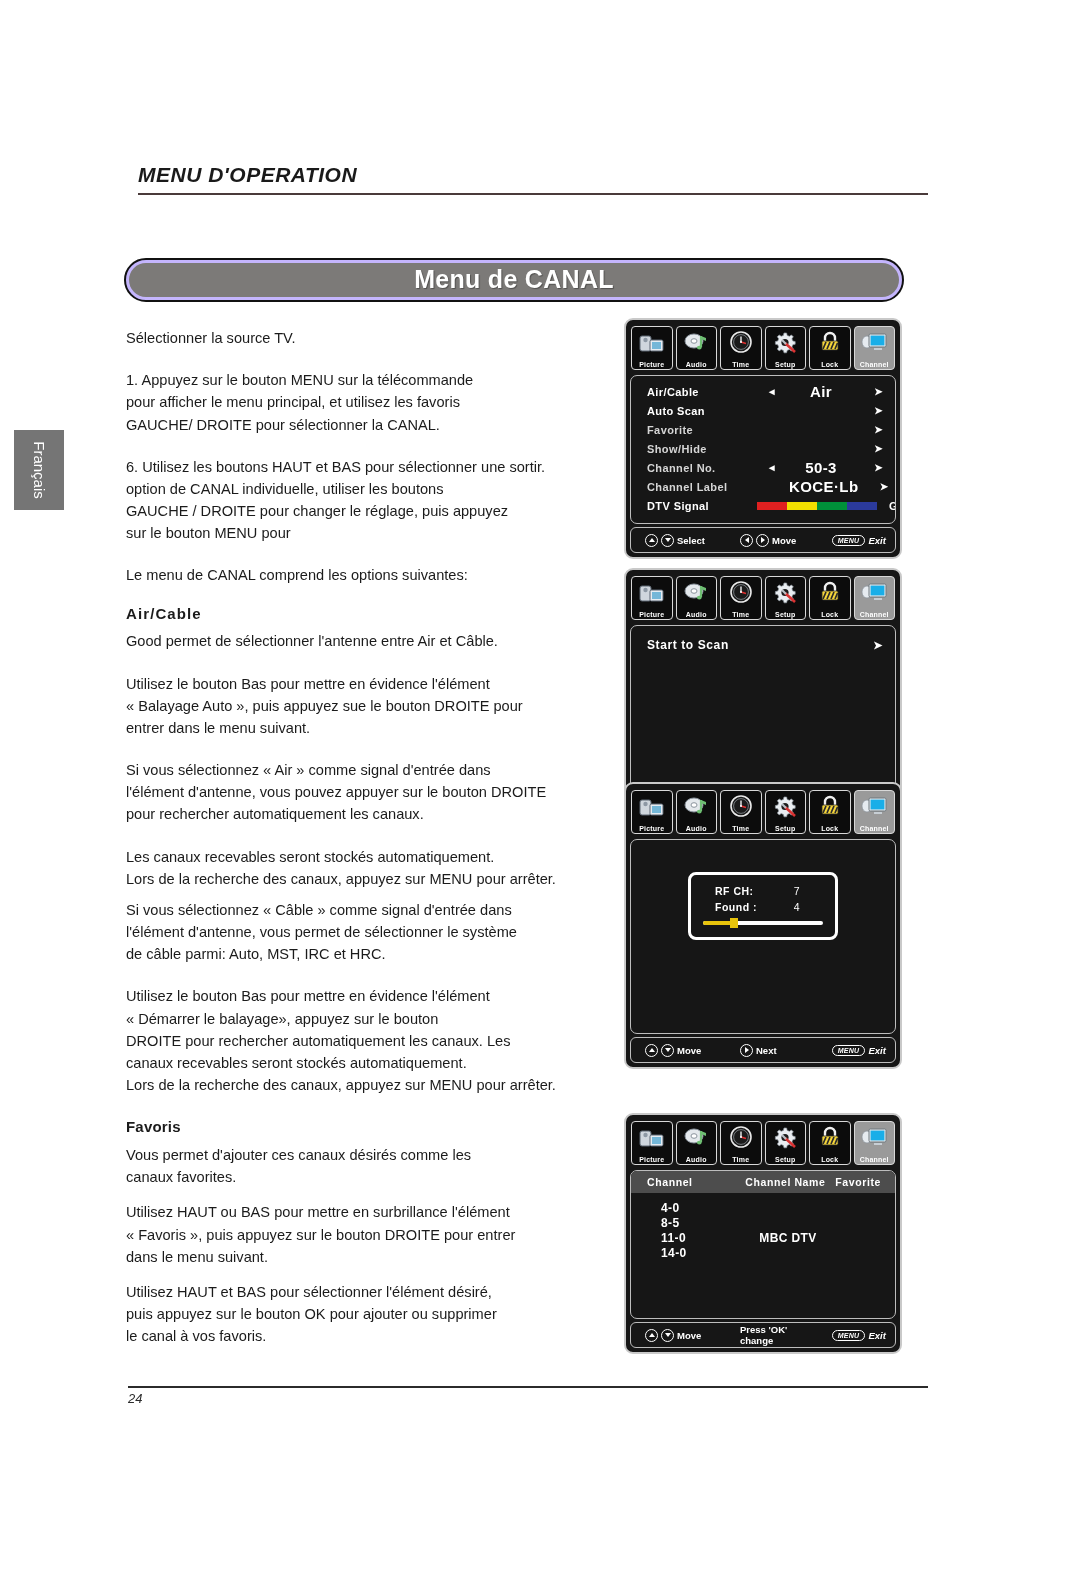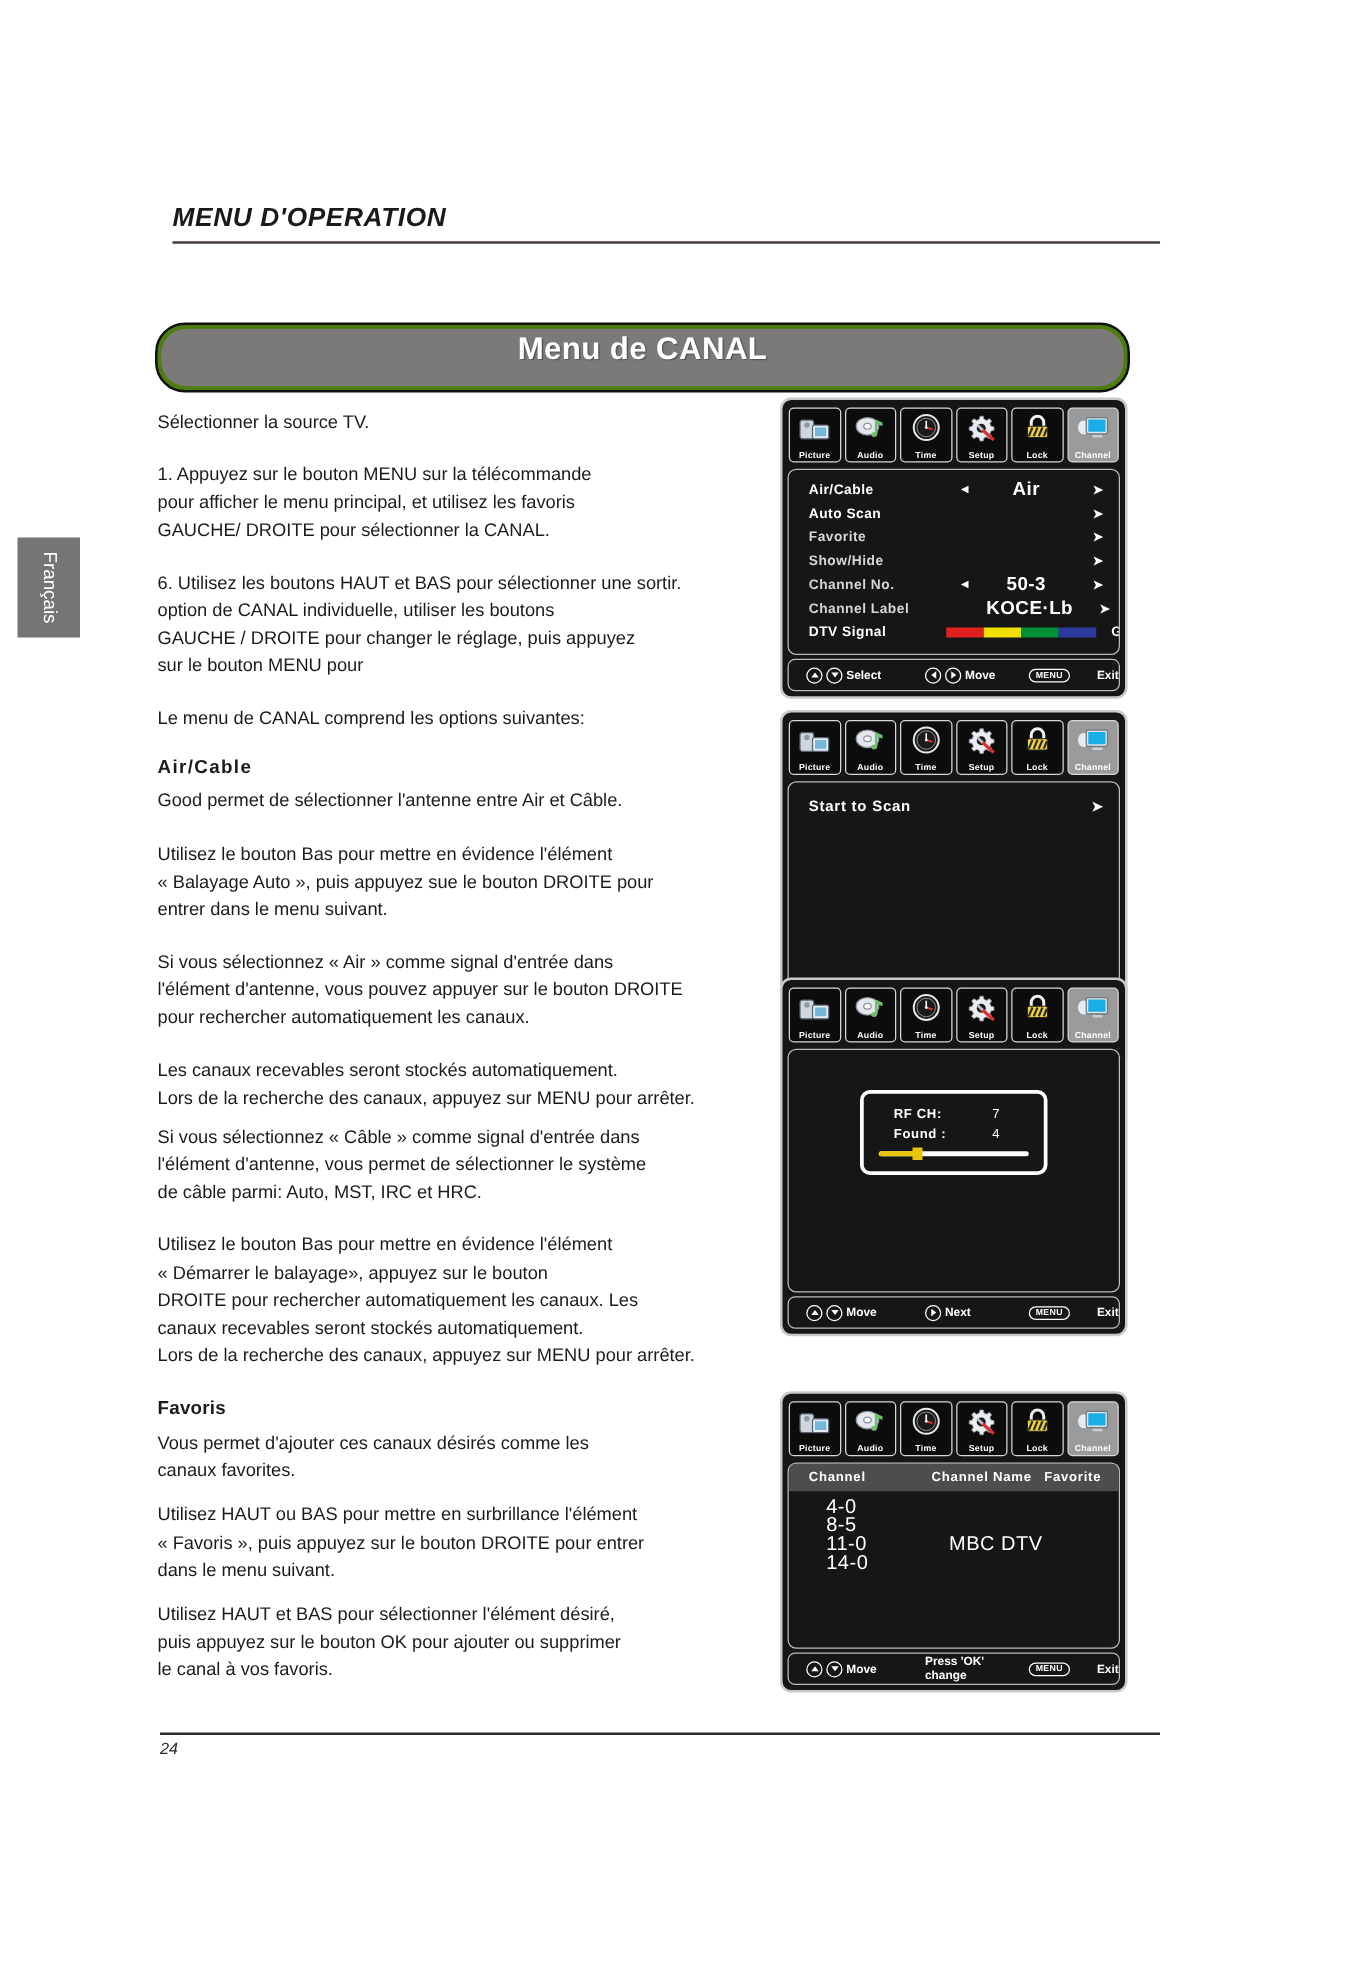--- a/index.html
+++ b/index.html
@@ -59,25 +59,25 @@
     text-align: center;
     white-space: nowrap;
   }
 
   
   #banner {
     position: absolute;
     left: 124px;
     top: 258px;
     width: 780px;
-    height: 56px;
+    height: 44px;
     box-sizing: border-box;
     border: 2px solid #111;
     border-radius: 24px;
-    background: #4d7c0f;
+    background: #c4b5fd;
     padding: 3px;
   }
   #banner .inner {
     width: 100%;
     height: 100%;
     box-sizing: border-box;
     border-radius: 20px;
     background: #7c7a78;
     color: #ffffff;
     font-size: 25px;
@@ -173,21 +173,21 @@
     display: flex;
     align-items: center;
     color: #ffffff;
     font-size: 9.5px;
     font-weight: bold;
     background: #161616;
   }
   .osd-foot .fc { display: flex; align-items: center; gap: 3px; }
   .osd-foot .fc.f1 { width: 38%; padding-left: 14px; }
   .osd-foot .fc.f2 { width: 33%; }
-  .osd-foot .fc.f3 { width: 29%; justify-content: space-between; }
+  .osd-foot .fc.f3 { width: 29%; justify-content: center; font-style: italic; }
 
   .rnd-key {
     display: inline-block;
     width: 11px; height: 11px;
     border-radius: 50%;
     border: 1.2px solid #ffffff;
     position: relative;
     flex: none;
   }
   .rnd-key::after {
@@ -306,24 +306,24 @@
     font-size: 10.5px;
     font-weight: bold;
     letter-spacing: 0.6px;
   }
   .ch-head .c1 { width: 42%; padding-left: 16px; }
   .ch-head .c2 { width: 35%; }
   .ch-head .c3 { width: 23%; text-align: right; padding-right: 14px; }
   .ch-row {
     display: flex;
     height: 15px;
-    align-items: flex-end;
-    color: #ffffff;
-    font-size: 16px;
-    font-weight: normal;
+    align-items: center;
+    color: #ffffff;
+    font-size: 12px;
+    font-weight: bold;
     letter-spacing: 0.4px;
   }
   .ch-row .c1 { width: 42%; padding-left: 30px; }
   .ch-row .c2 { width: 35%; }
   .ch-row .c3 { width: 23%; }
   .ch-rows { padding-top: 7px; }
 
   
   #page-footer {
     position: absolute;

